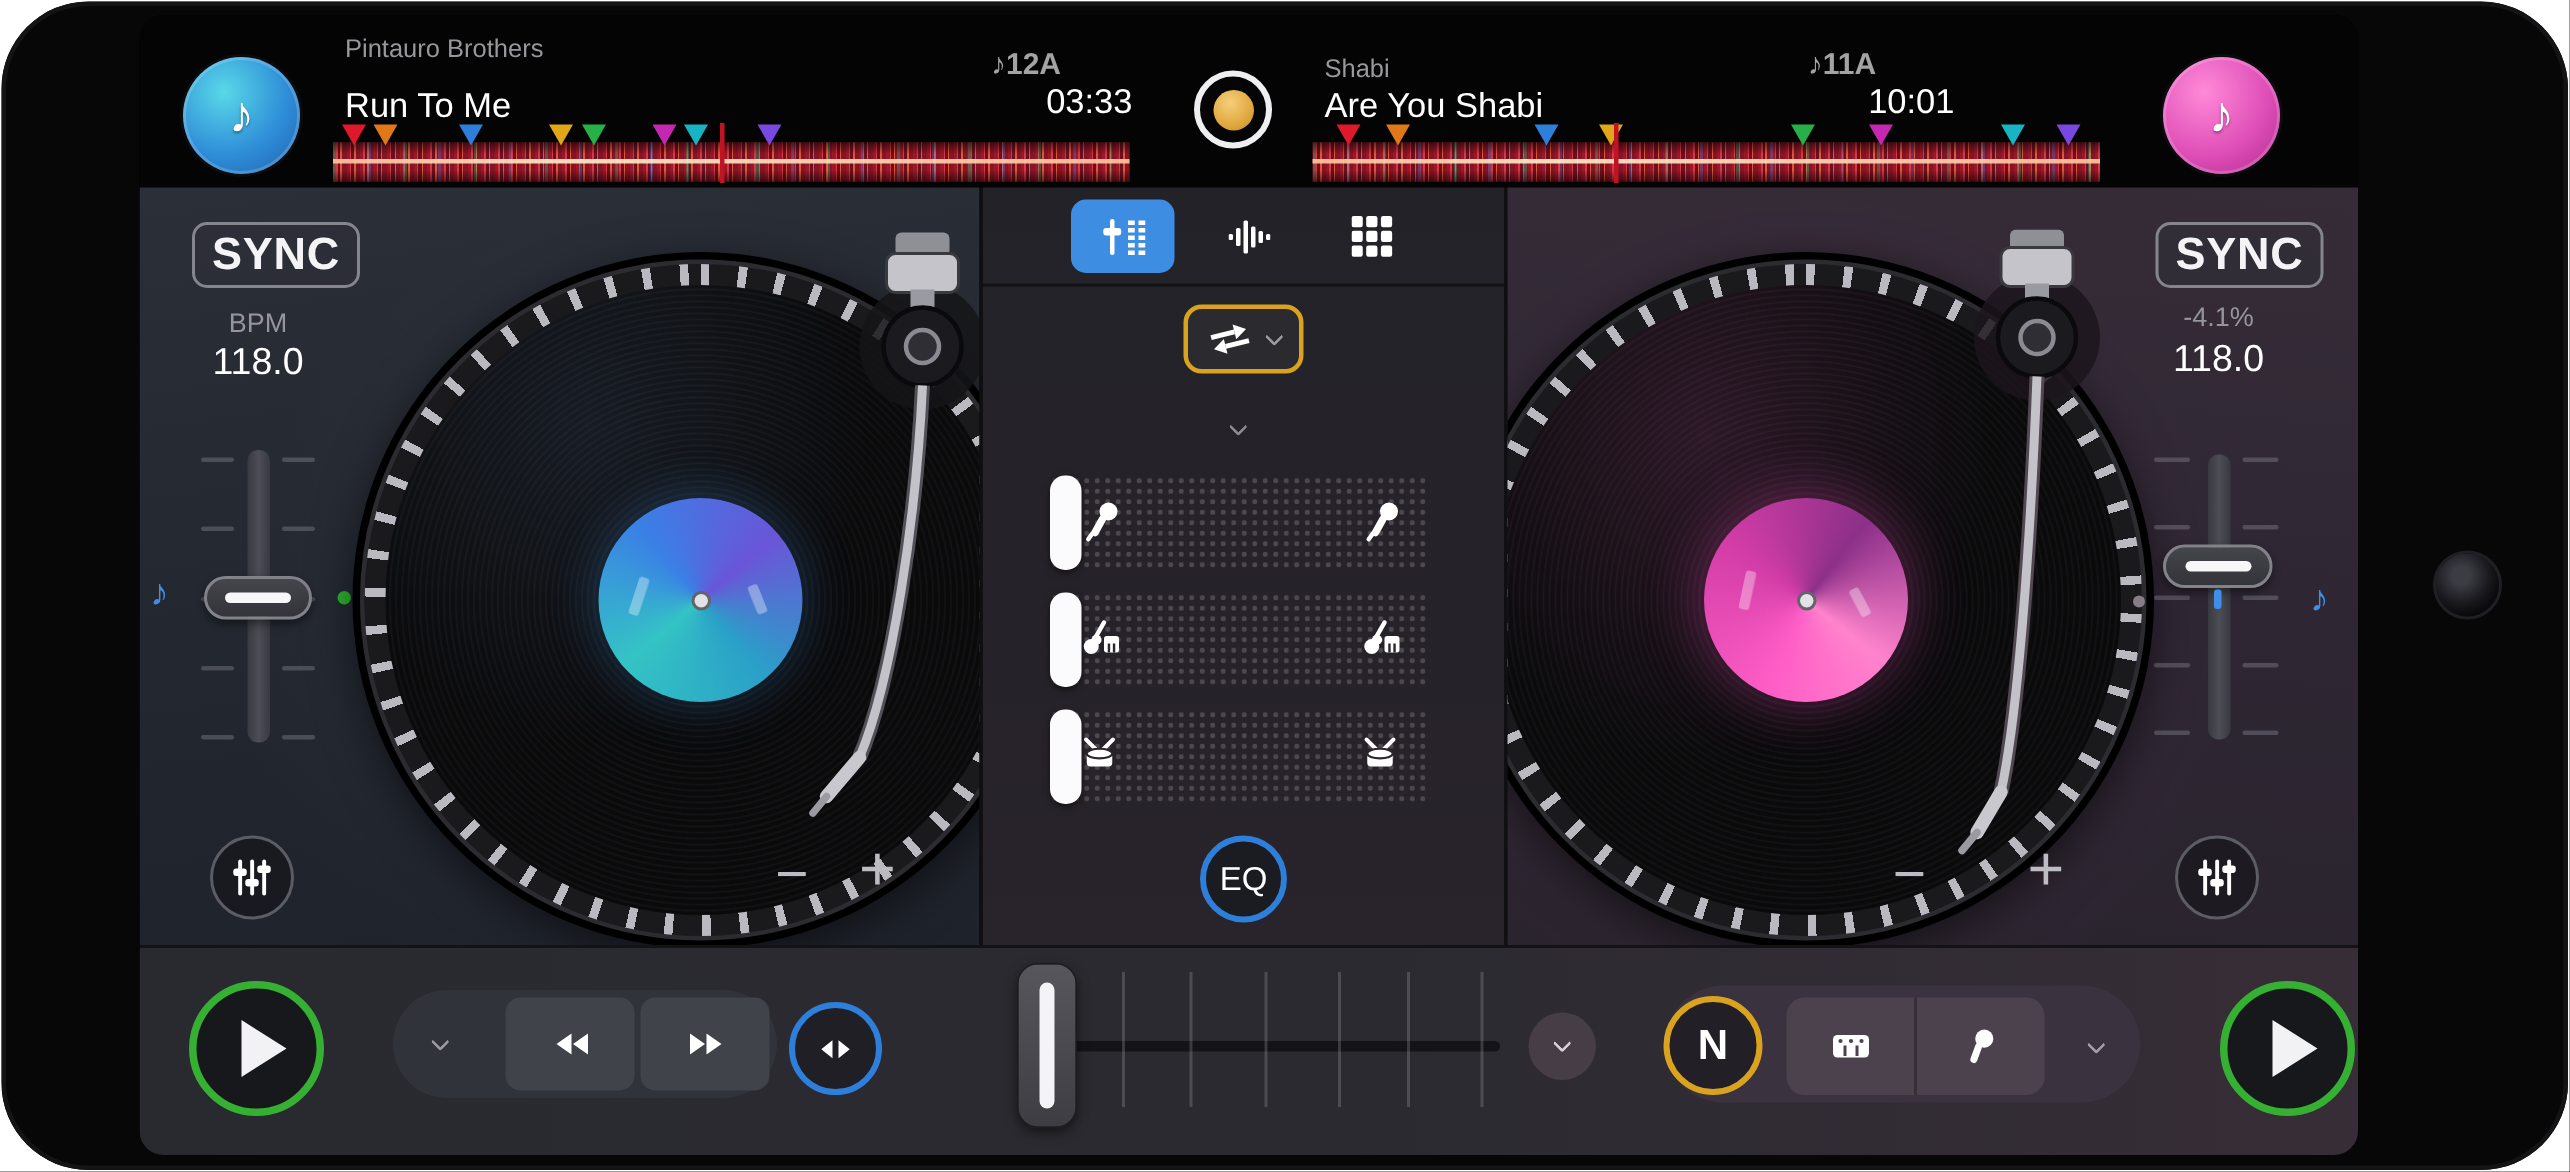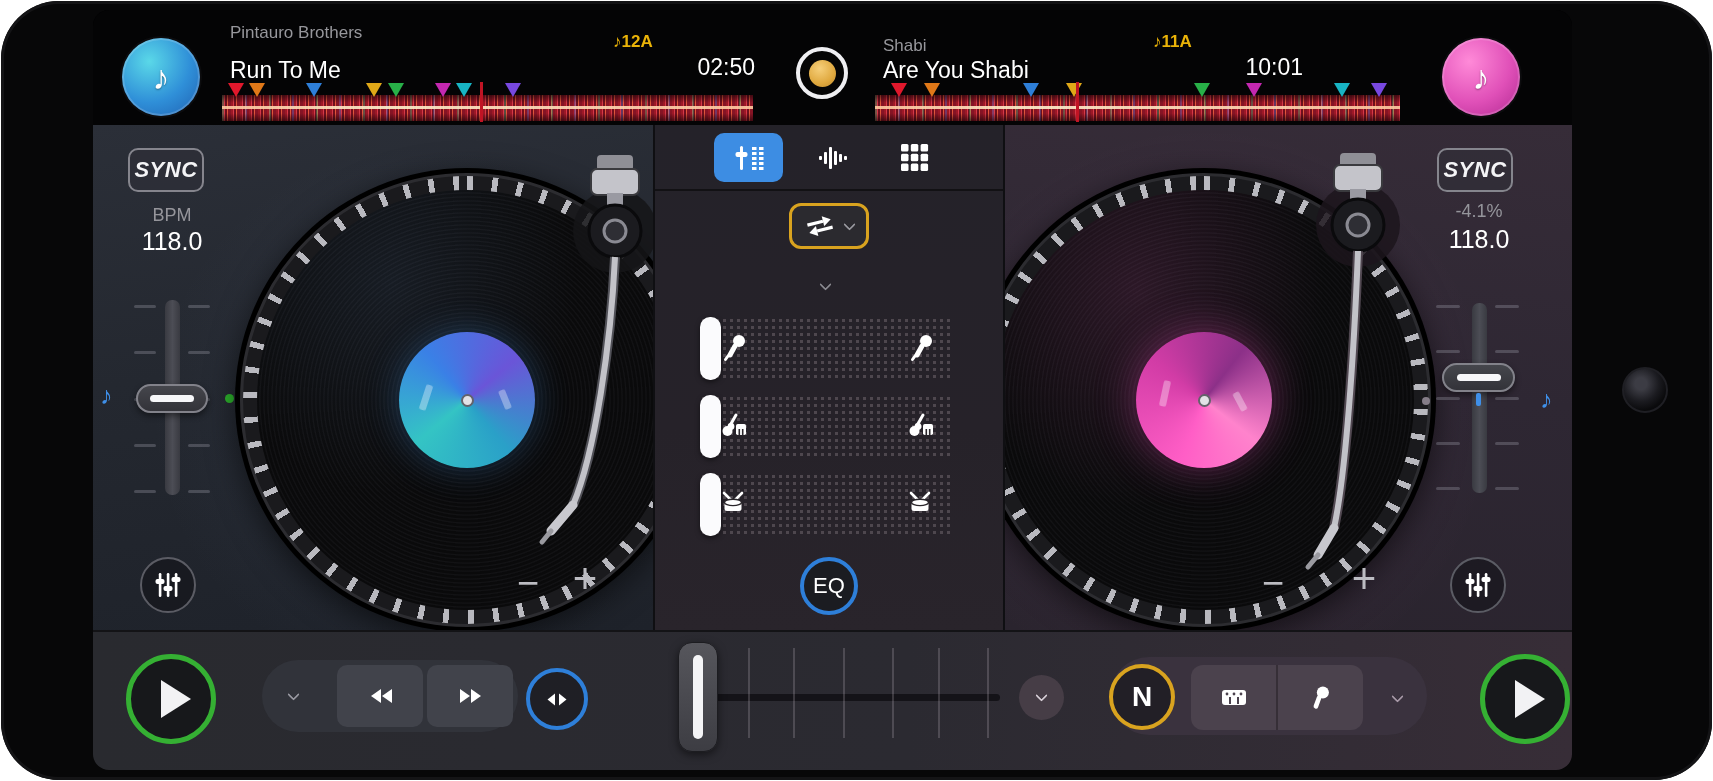--- a/index.html
+++ b/index.html
@@ -12,42 +12,42 @@
   .screen { position:absolute; left:93px; top:10px; width:1479px; height:760px; border-radius:16px; overflow:hidden; background:#000; }
 
   
   .topbar { position:absolute; left:0; top:0; width:1479px; height:115px; background:#040405; }
   .art { border-radius:50%; display:flex; align-items:center; justify-content:center; }
   .art-a { background:radial-gradient(circle at 35% 30%, #5ad8e8, #2f8fd8 55%, #1f5fb0); box-shadow:0 0 0 2px #0c0c0e, inset 0 0 0 2px rgba(255,255,255,.18); }
   .art-b { background:radial-gradient(circle at 35% 30%, #ff8ad8, #e050b8 55%, #b02890); box-shadow:0 0 0 2px #0c0c0e, inset 0 0 0 2px rgba(255,255,255,.18); }
   .art .note { color:#fff; font-size:34px; text-shadow:0 1px 2px rgba(0,0,0,.4); }
   .artist { color:#97979c; font-size:17px; }
   .title  { color:#ffffff; font-size:23px; font-weight:500; }
-  .keytxt { color:#eab308; font-size:17px; font-weight:700; text-align:left; }
+  .keytxt { color:#a3a3a3; font-size:20px; font-weight:700; text-align:center; }
   .timetxt{ color:#fff; font-size:23px; text-align:right; }
   .wave { position:absolute; height:40px; }
   .band { position:absolute; left:0; right:0; top:13px; height:26px;
     background:
       linear-gradient(180deg, rgba(5,0,0,.55) 0%, rgba(0,0,0,0) 30%, rgba(0,0,0,0) 70%, rgba(5,0,0,.55) 100%),
       repeating-linear-gradient(90deg, rgba(40,220,140,.30) 0 2px, transparent 2px 23px, rgba(80,140,255,.30) 23px 25px, transparent 25px 47px),
       repeating-linear-gradient(90deg, #9c1826 0 2px, #d63848 2px 3px, #6e0f1d 3px 5px, #e0563a 5px 6px, #861425 6px 9px);
   }
   .band::after { content:""; position:absolute; left:0; right:0; top:11px; height:3px; opacity:.9;
     background:linear-gradient(90deg,#ffc9a0,#fff2cf 30%,#ffd9b5 70%,#ffc9a0); }
   .cue { position:absolute; top:1px; width:0; height:0; border-left:8px solid transparent; border-right:8px solid transparent; border-top:14px solid #f00; }
   .ph { position:absolute; top:0; bottom:0; width:3px; background:#c01424; }
   .recbtn { position:absolute; width:52px; height:52px; border-radius:50%; border:4px solid #efeff2; background:#050505; display:flex; align-items:center; justify-content:center; }
   .recdot { width:27px; height:27px; border-radius:50%; background:radial-gradient(circle at 40% 32%, #f6cf7a, #e0a93f 60%, #c08a2c); }
 
   
   .deck { position:absolute; top:115px; height:505px; overflow:hidden; }
   .deck-a { left:0; width:560px; background:radial-gradient(circle at 330px 290px, rgba(120,145,185,.10), transparent 62%), linear-gradient(172deg,#2b2f38,#242830 45%,#1e222a); }
   .deck-b { left:912px; width:567px; background:radial-gradient(circle at 200px 290px, rgba(255,120,220,.09), transparent 62%), linear-gradient(186deg,#362c38,#2e2733 50%,#2a242e); }
-  .syncbtn { position:absolute; width:76px; height:44px; border-radius:10px; border:2px solid #85858d; background:rgba(48,48,56,.55);
-             color:#f4f4f6; font-size:22px; font-weight:700; letter-spacing:.5px; display:flex; align-items:center; justify-content:center;font-style:italic; }
+  .syncbtn { position:absolute; width:112px; height:44px; border-radius:10px; border:2px solid #85858d; background:rgba(48,48,56,.55);
+             color:#f4f4f6; font-size:30px; font-weight:700; letter-spacing:.5px; display:flex; align-items:center; justify-content:center; }
   .bpmlabel { position:absolute; width:120px; text-align:center; color:#95959b; font-size:18px; }
   .bpmvalue { position:absolute; width:120px; text-align:center; color:#fff; font-size:25px; }
   .ftrack { position:absolute; width:15px; border-radius:7px; background:linear-gradient(90deg,#393a41,#4c4d55,#393a41); }
   .ftick { position:absolute; height:3px; border-radius:2px; background:rgba(160,158,170,.32); }
   .fhandle { position:absolute; height:29px; border-radius:15px; background:linear-gradient(180deg,#45464c,#333339); border:2px solid #82828a;
              display:flex; align-items:center; justify-content:center; box-shadow:0 3px 6px rgba(0,0,0,.45); }
   .fhandle .bar { width:44px; height:7px; border-radius:4px; background:#f7f7f9; }
   .notesym { position:absolute; color:#3f8fe8; font-size:25px; font-weight:700; }
   .platter { position:absolute; width:464px; height:464px; border-radius:50%; background:#000; box-shadow:0 8px 30px rgba(0,0,0,.55); }
   .strobe { position:absolute; inset:5px; border-radius:50%; background:repeating-conic-gradient(#b9b9bf 0deg 1.5deg, #1a1a1d 1.5deg 6.6deg); border:3px solid #2c2c30; }
@@ -216,21 +216,21 @@
 
   <div class="screen">
 
     <div class="topbar">
       <div class="abs art art-a" style="left:29px;top:28px;width:78px;height:78px;">
         <span class="note">♪</span>
       </div>
       <div class="abs artist" style="left:137px;top:13px;">Pintauro Brothers</div>
       <div class="abs title" style="left:137px;top:47px;">Run To Me</div>
       <div class="abs keytxt" style="left:520px;top:22px;width:142px;"><span>♪</span><span>12A</span></div>
-      <div class="abs timetxt" style="left:520px;top:44px;width:142px;">02:50</div>
+      <div class="abs timetxt" style="left:520px;top:44px;width:142px;">03:33</div>
       <div class="wave" style="left:129px;top:72px;width:531px;">
         <div class="band"></div>
       <div class="cue" style="left: calc(2.6% - 8px); border-top-color: rgb(224, 24, 44);"></div>
           <div class="cue" style="left: calc(6.6% - 8px); border-top-color: rgb(224, 120, 24);"></div>
           <div class="cue" style="left: calc(17.3% - 8px); border-top-color: rgb(46, 127, 217);"></div>
           <div class="cue" style="left: calc(28.6% - 8px); border-top-color: rgb(224, 168, 24);"></div>
           <div class="cue" style="left: calc(32.8% - 8px); border-top-color: rgb(40, 176, 72);"></div>
           <div class="cue" style="left: calc(41.6% - 8px); border-top-color: rgb(196, 40, 176);"></div>
           <div class="cue" style="left: calc(45.6% - 8px); border-top-color: rgb(24, 180, 196);"></div>
           <div class="cue" style="left: calc(54.8% - 8px); border-top-color: rgb(120, 72, 224);"></div>

